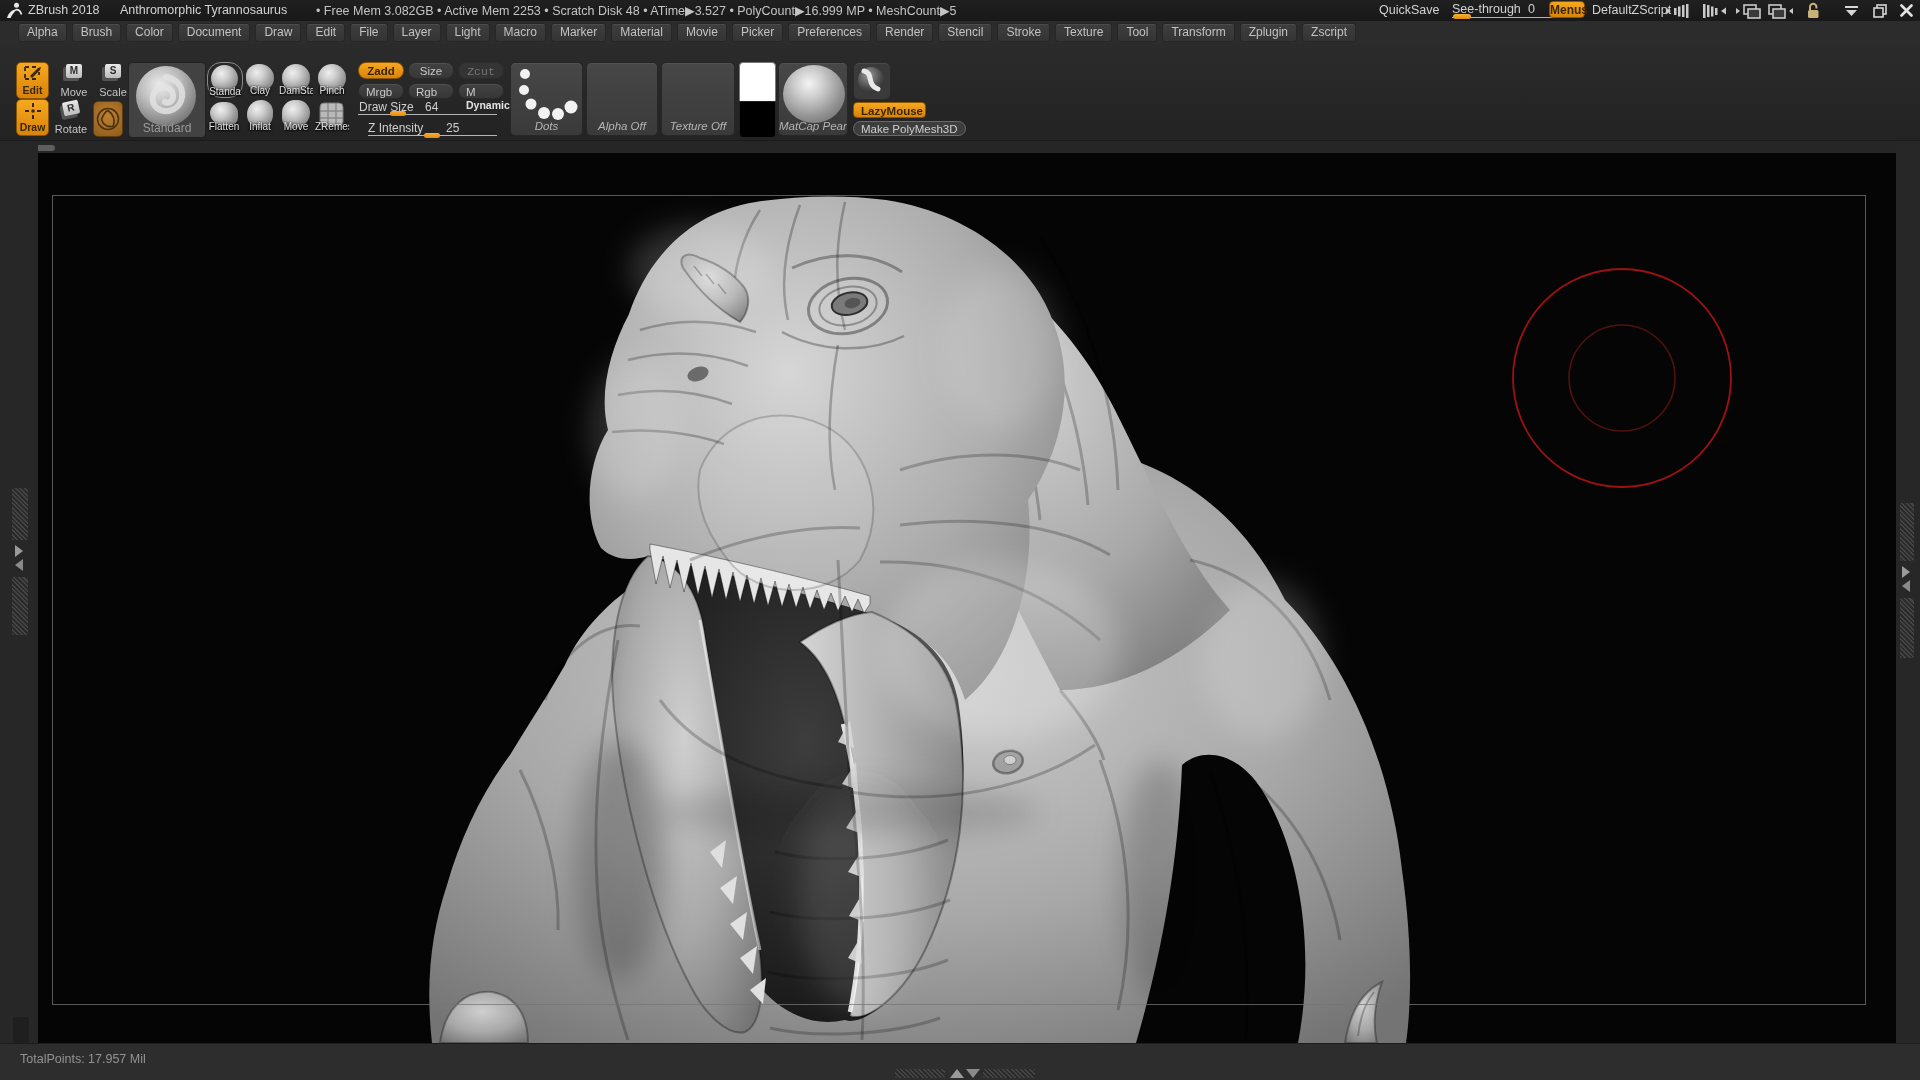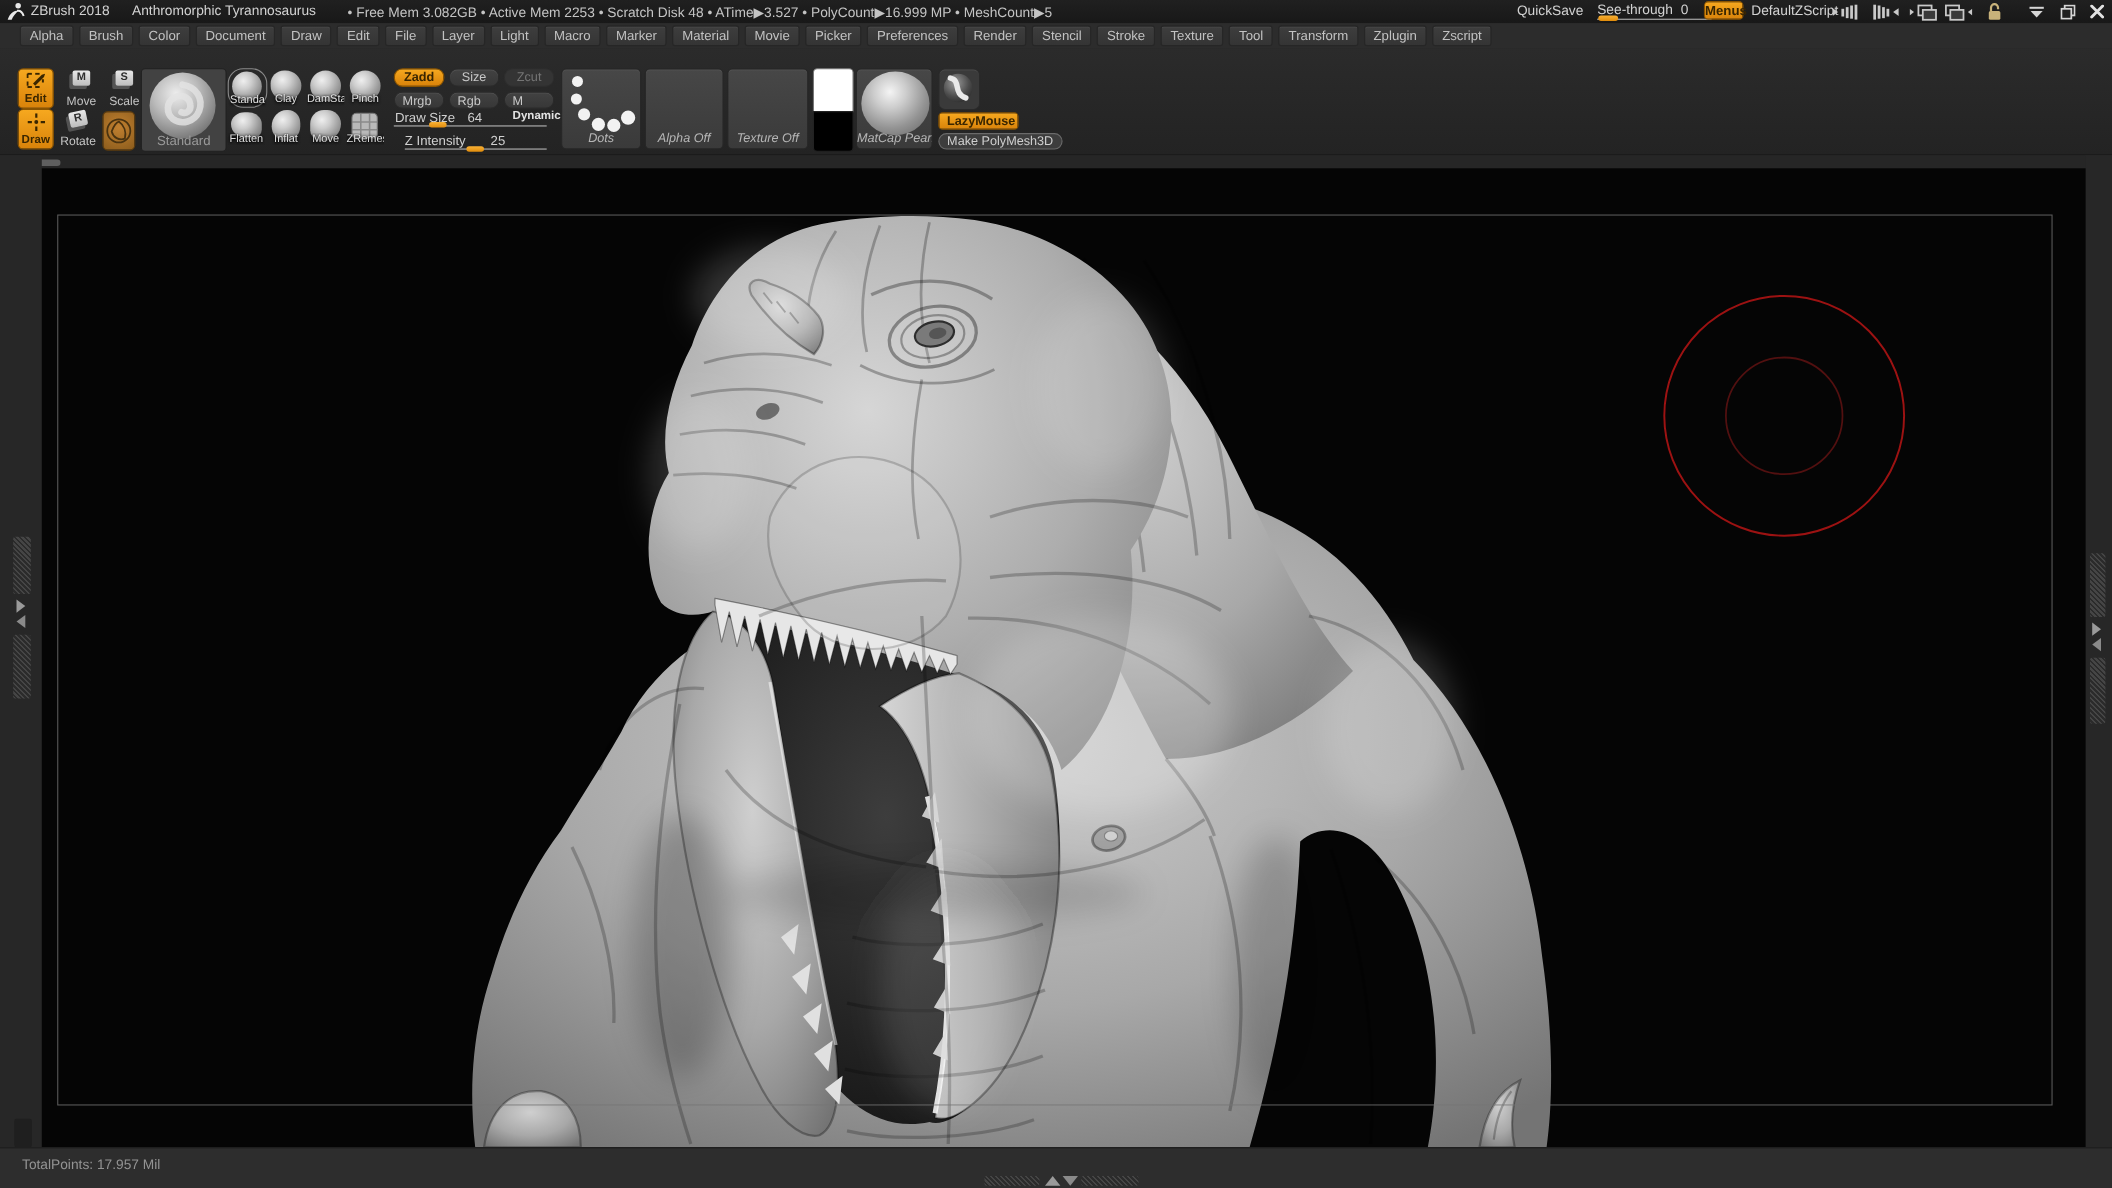--- a/index.html
+++ b/index.html
@@ -26,21 +26,21 @@
                font-size:10.5px;padding:3px 0 2px;box-sizing:border-box;font-weight:bold;}
   .tbtn-plain{display:flex;flex-direction:column;align-items:center;justify-content:space-between;
               font-size:11px;color:#c4c4c4;padding:2px 0 1px;box-sizing:border-box;}
   .letter-icon{width:16px;height:14px;background:linear-gradient(#e9e9e9,#bdbdbd);border-radius:2px;
                color:#2e2e2e;font-size:10px;font-weight:bold;text-align:center;line-height:14px;
                box-shadow:-3px 3px 0 rgba(120,120,120,.55);}
   .pillbtn{border-radius:8px;font-size:11.5px;text-align:center;box-sizing:border-box;}
   .pill-gray{background:linear-gradient(#424242,#373737);border:1px solid #2a2a2a;
              box-shadow:inset 0 1px 0 rgba(255,255,255,.08);color:#c8c8c8;}
   .pill-orange{background:linear-gradient(#f6a81f,#d9830a);border:1px solid #8a5400;color:#3a2600;font-weight:bold;}
-  .pill-dim{background:#343434;border:1px solid #2d2d2d;color:#757575;}
+  .pill-dim{background:#343434;border:1px solid #2d2d2d;color:#757575;font-family:Liberation Mono, monospace;}
   .bigbtn{background:linear-gradient(#474747,#3a3a3a);border:1px solid #272727;border-radius:5px;
           box-shadow:inset 0 1px 0 rgba(255,255,255,.06);box-sizing:border-box;}
   .bigbtn .lbl{position:absolute;bottom:3px;left:0;right:0;text-align:center;font-size:11.5px;color:#b5b5b5;
                white-space:nowrap;overflow:hidden;font-style:italic;}
   .slider-label{font-size:12px;color:#d0d0d0;white-space:nowrap;}
   .slider-track{height:1px;background:#cfcfcf;opacity:.85;}
   .slider-handle{height:5px;background:linear-gradient(#f9b135,#e08c0c);border-radius:2.5px;}
   .thumb-ball{border-radius:50%;background:radial-gradient(circle at 38% 32%, #efefef 0%, #cdcdcd 30%, #979797 65%, #6c6c6c 100%);}
   .cell-lbl{position:absolute;bottom:0;left:0;right:0;text-align:center;font-size:10px;color:#e0e0e0;
             text-shadow:0 1px 2px #000, 0 0 3px #000;white-space:nowrap;overflow:hidden;}

